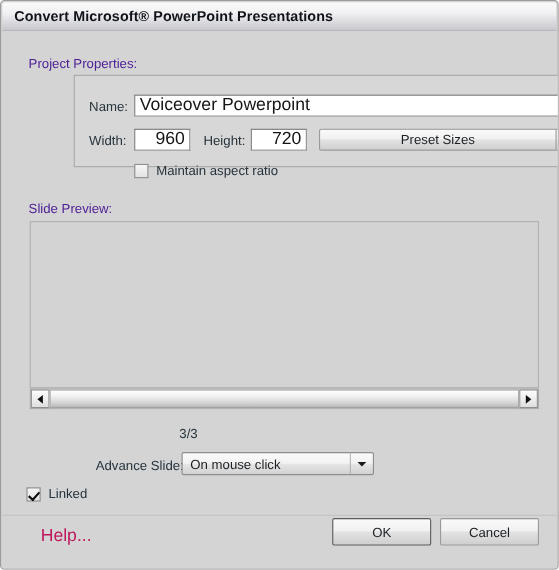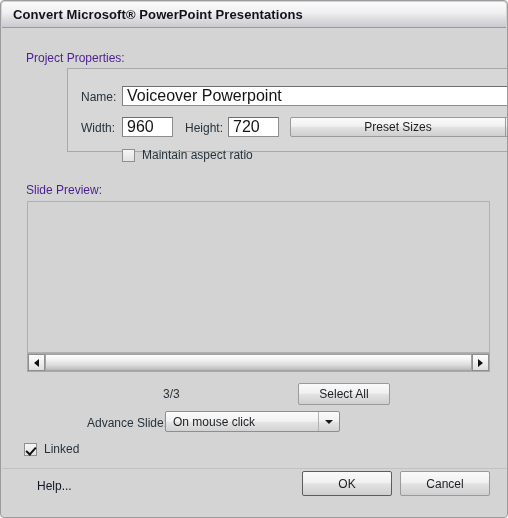--- a/index.html
+++ b/index.html
@@ -86,21 +86,21 @@
     border: 1px solid #8d8d8d;
     border-top-color: #6f6f6f;
     border-left-color: #7d7d7d;
     font-family: "Liberation Sans", sans-serif;
     font-size: 16px;
     color: #141414;
     padding: 0 4px;
     line-height: 18px;
     outline: none;
   }
-  .textinput.num { text-align: left; }
+  .textinput.num { text-align: right; }
 
   
   .btn {
     position: absolute;
     box-sizing: border-box;
     background: linear-gradient(to bottom, #fafafa 0%, #f1f1f1 45%, #e2e2e2 52%, #cfcfcf 100%);
     border: 1px solid #9a9a9a;
     border-radius: 2px;
     font-family: "Liberation Sans", sans-serif;
     font-size: 12px;
@@ -256,22 +256,22 @@
   .tri-right {
     width: 0; height: 0;
     border-top: 4px solid transparent;
     border-bottom: 4px solid transparent;
     border-left: 5px solid #101010;
   }
 
   
   .helplink {
     position: absolute;
-    font-size: 12px;
-    color: #0f172a;
+    font-size: 16px;
+    color: #be185d;
     text-decoration: none;
     cursor: pointer;
     white-space: nowrap;
   }
 
   .sep {
     position: absolute;
     height: 1px;
     background: #c2c2c2;
   }
@@ -324,23 +324,20 @@
       <div class="sb-track">
         <div class="sb-thumb"></div>
       </div>
       <div class="sb-btn">
         <span class="tri-right"></span>
       </div>
     </div>
 
     <div class="lbl" style="position:absolute; left:161px; top:359px; font-weight:normal;">3/3</div>
 
-    <div class="btn" style="left:296px; top:355px; width:92px; height:22px;">
-      <span>Select All</span>
-    </div>
 
     <div class="lbl" style="position:absolute; left:85px; top:388px;">Advance Slide:</div>
     <div class="dropdown" style="left:163px; top:383px; width:175px; height:21px;">
       <div class="dd-face">On mouse click</div>
       <div class="dd-arrow">
         <span class="tri-down"></span>
       </div>
     </div>
 
     <div class="checkrow" style="left:22px; top:414px;">

